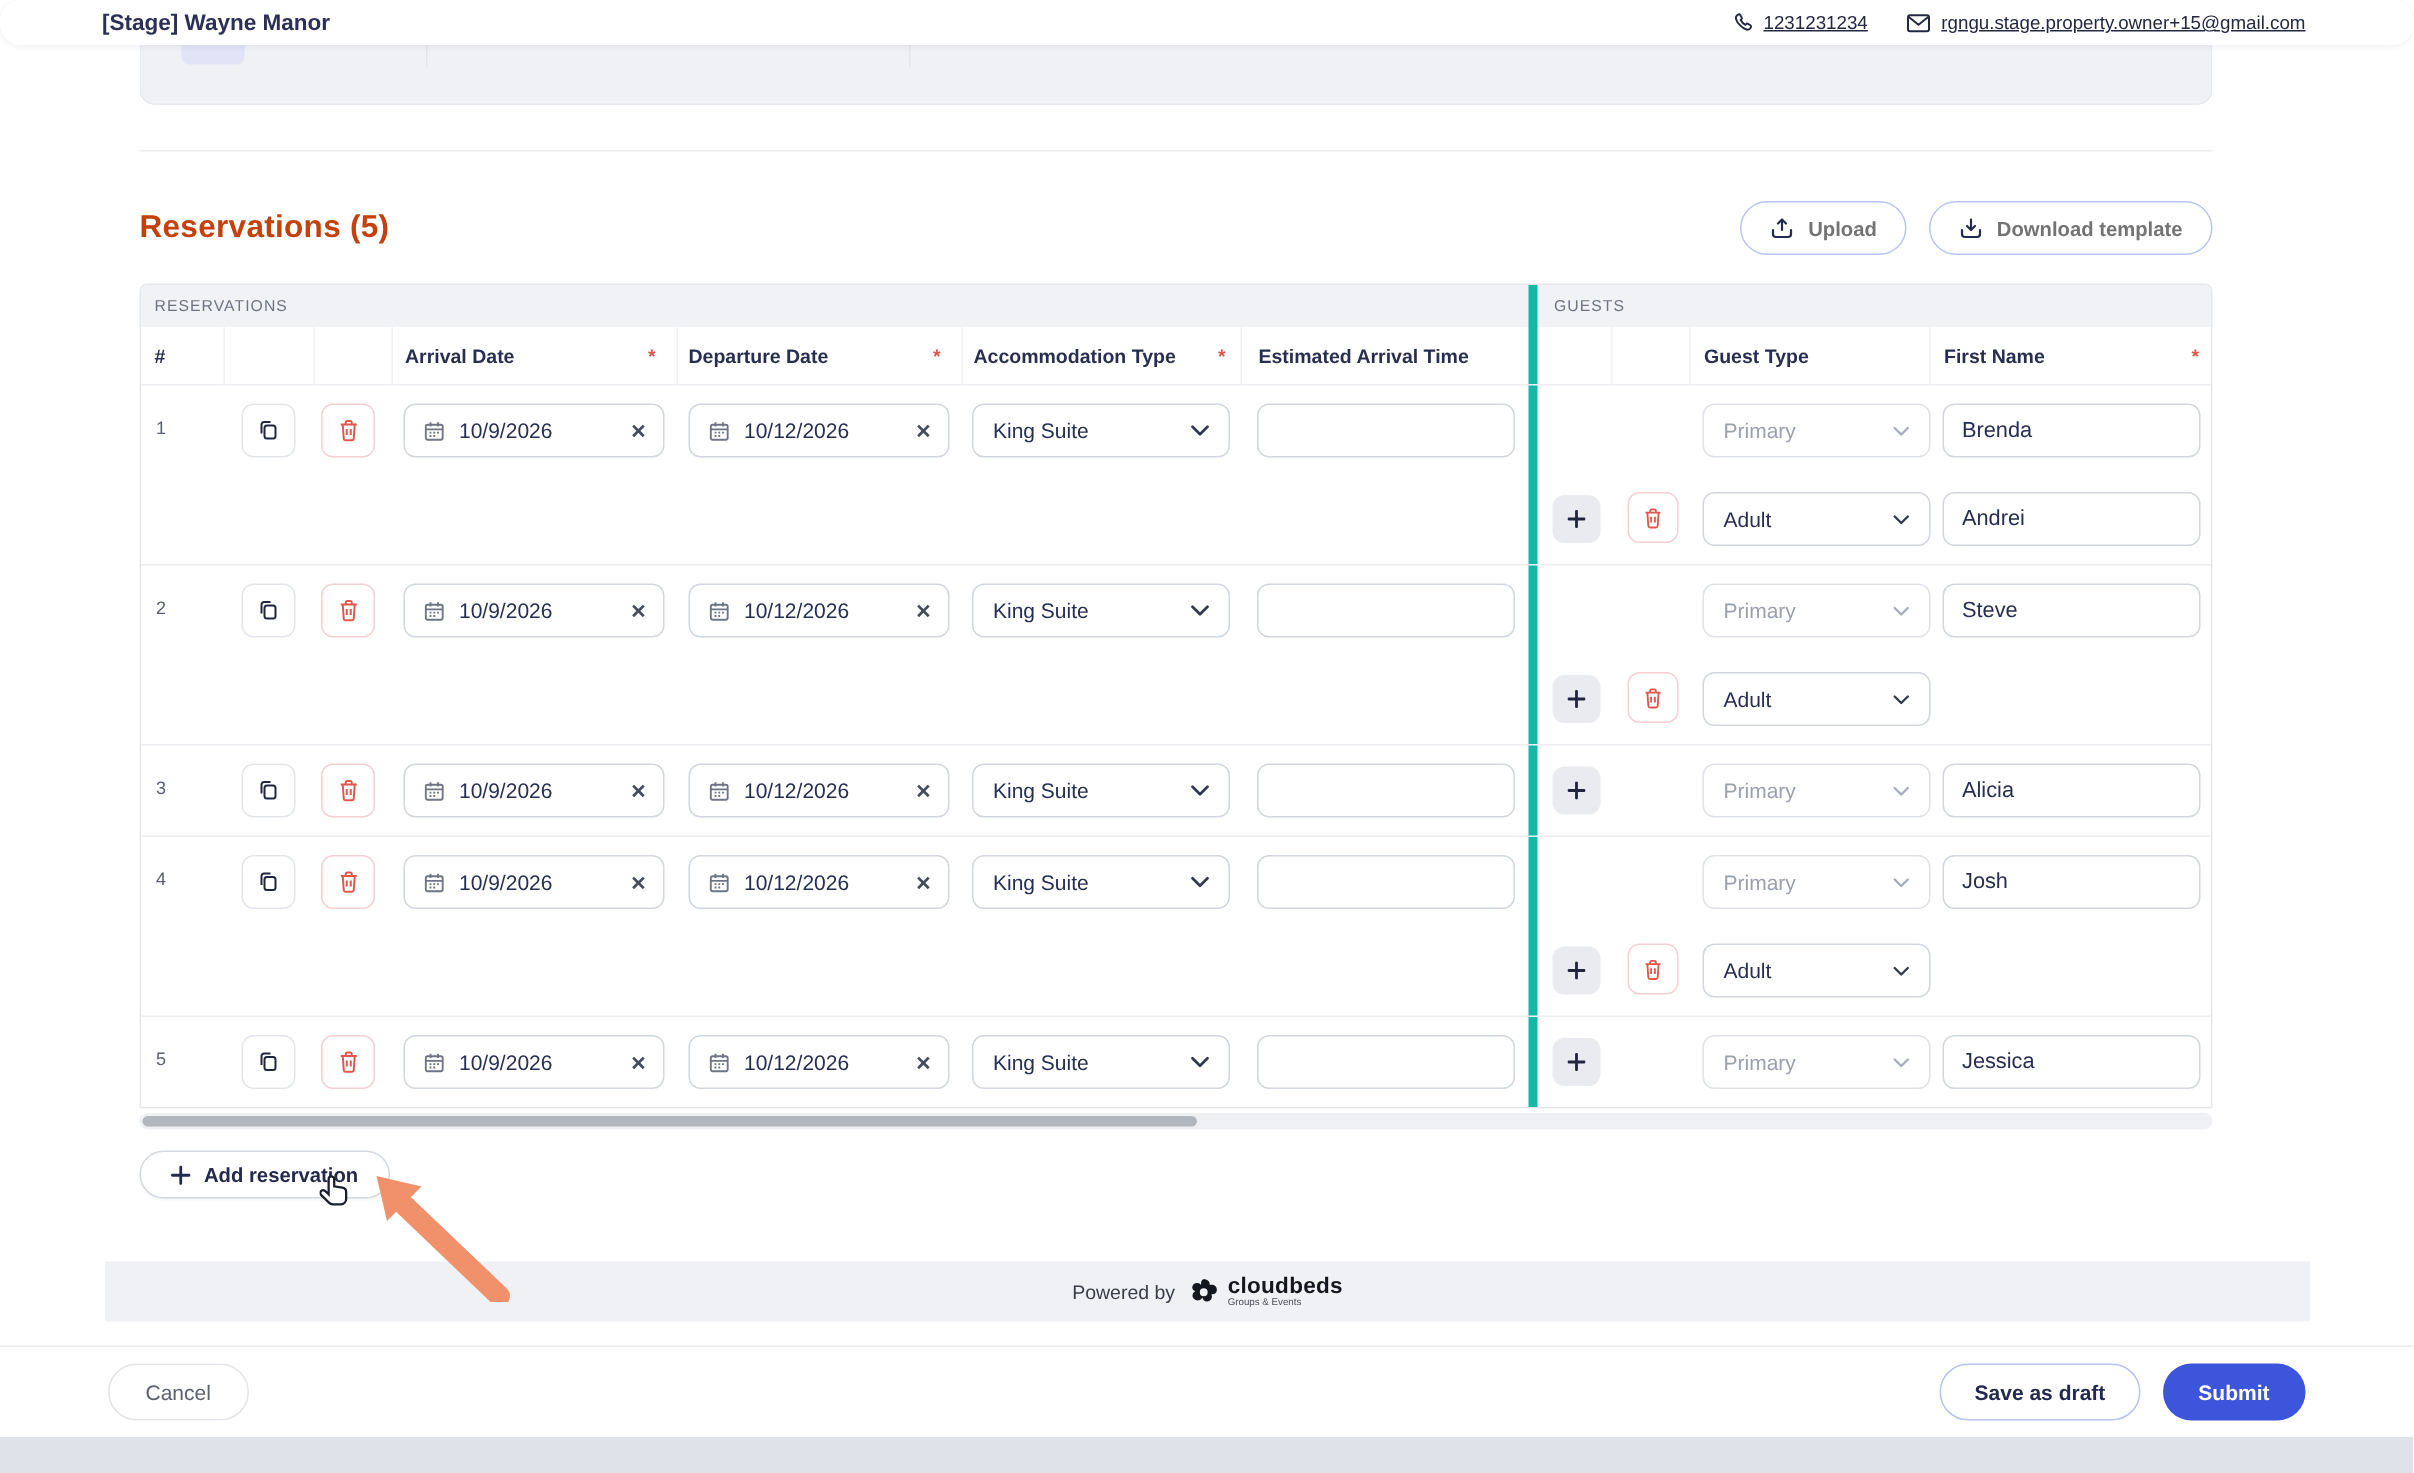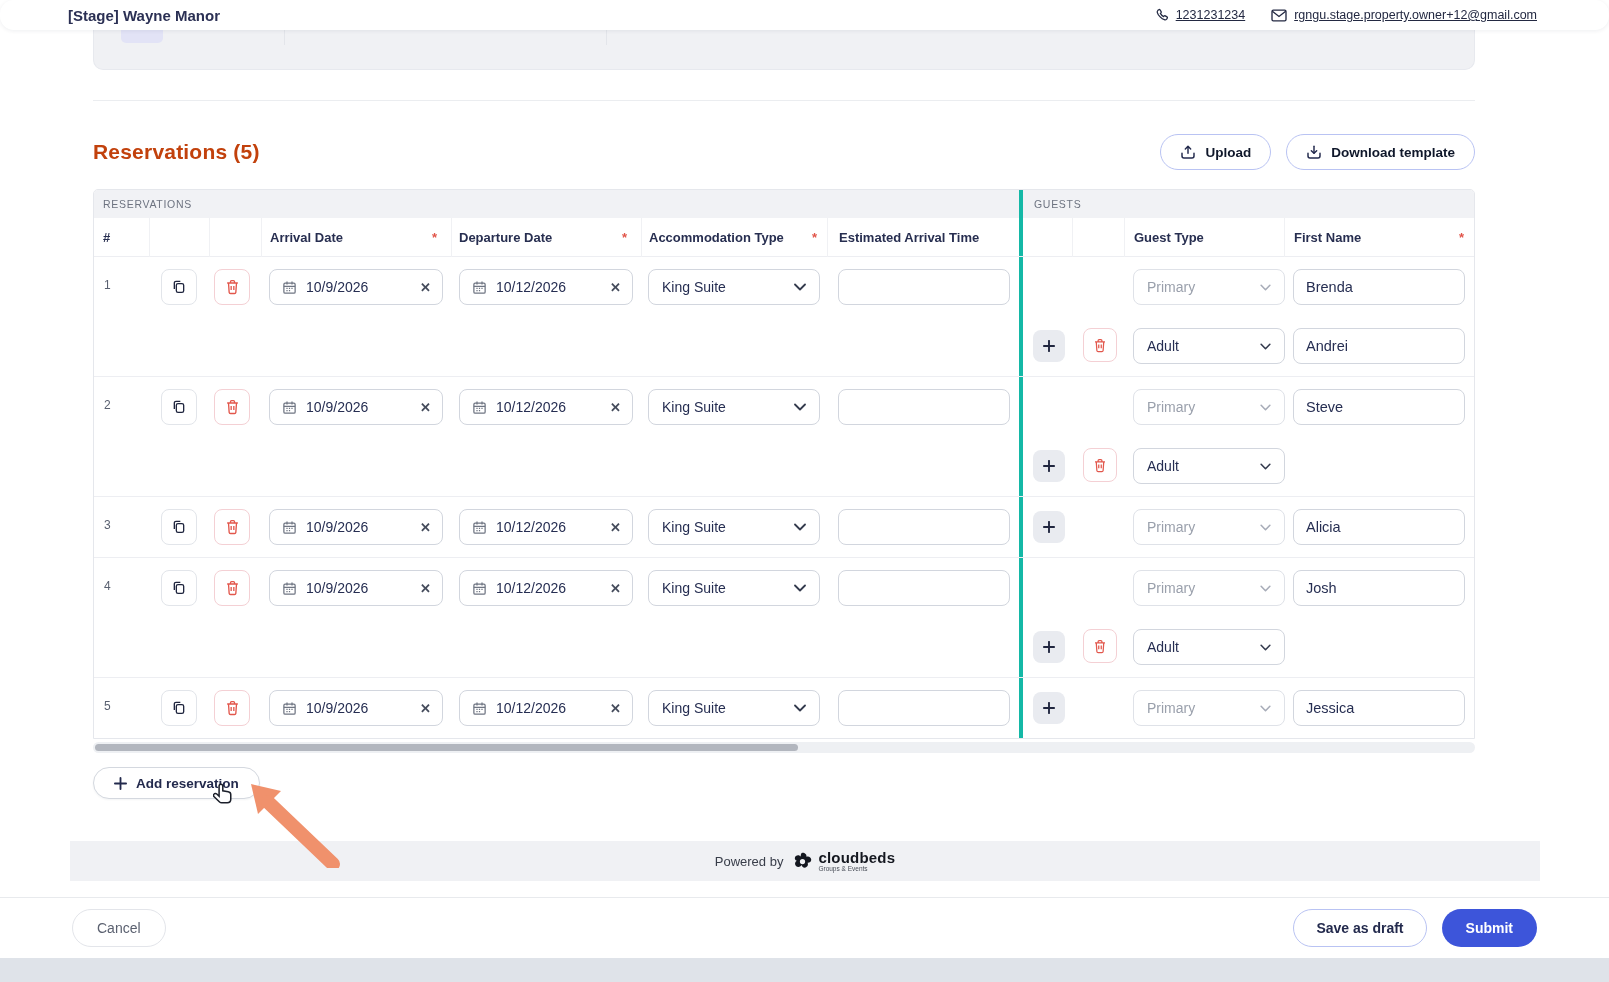--- a/index.html
+++ b/index.html
@@ -20,29 +20,29 @@
                   border:1px solid #e7e9ee; border-top:none; border-radius:0 0 10px 10px; position:relative; overflow:hidden; }
   .partial-pill { position:absolute; left:27px; top:0; width:42px; height:13px; background:#e2e3f6; border-radius:0 0 5px 5px; }
   .partial-div1 { position:absolute; left:190px; top:0; width:1px; height:15px; background:#e3e5ea; }
   .partial-div2 { position:absolute; left:512px; top:0; width:1px; height:15px; background:#e3e5ea; }
   .section-divider { margin:30px 0 0 93px; width:1382px; border-top:1px solid #ebedf0; }
 
   .section-head { margin:33px 0 0 93px; width:1382px; display:flex; align-items:center; justify-content:space-between; }
   .section-title { font-size:21px; font-weight:700; color:#c2410c; letter-spacing:.2px; }
   .head-buttons { display:flex; gap:15px; }
   .pill-btn { height:36px; border-radius:18px; border:1px solid #b9c3f3; background:#fff; display:flex; align-items:center;
-              gap:9px; padding:0 19px; font-size:13.5px; font-weight:600; color:#0f172a; cursor:pointer; }
+              gap:9px; padding:0 19px; font-size:13.5px; font-weight:600; color:#737373; cursor:pointer; }
 
   
   .table-box { margin:19px 0 0 93px; width:1382px; border:1px solid #e5e7ec; border-radius:5px 5px 0 0; overflow:hidden; background:#fff; }
   .res-cols  { display:grid; grid-template-columns:56px 60px 52px 190px 190px 186px 191px; }
   .guest-cols{ display:grid; grid-template-columns:50px 52px 160px 197px; }
   .split { display:flex; }
   .left-part { width:925px; flex:0 0 auto; }
-  .right-part { width:457px; flex:0 0 auto; border-left:4px solid #14b8a6; }
+  .right-part { width:457px; flex:0 0 auto; border-left:6px solid #14b8a6; }
 
   .group-row { height:28px; background:#f1f2f5; }
   .group-row .glabel { font-size:10.5px; letter-spacing:.7px; color:#6d7380; display:flex; align-items:center; height:28px; }
   .gl-res { padding-left:9px; } .gl-guest { padding-left:11px; }
 
   .colhead-row { height:39px; border-bottom:1px solid #edeef2; }
   .colhead-row .hcell { display:flex; align-items:center; font-size:13px; font-weight:700; color:#272e50; border-right:1px solid #f0f1f4; height:39px; }
   .colhead-row .hcell:last-child { border-right:none; }
   .star { color:#e15449; font-weight:700; margin-left:auto; }
 
@@ -119,21 +119,21 @@
         <svg width="14" height="14" viewBox="0 0 24 24" fill="none" stroke="#232942" stroke-width="2.2">
             <path d="M5 4c-1 1-1.5 2.5-1 4 1.2 4.5 7.5 10.8 12 12 1.5.5 3 0 4-1l1-1.5c.5-.8.3-1.8-.5-2.3l-2.8-1.7c-.7-.4-1.6-.3-2.1.3l-.8.9c-2-1-4.5-3.5-5.5-5.5l.9-.8c.6-.5.7-1.4.3-2.1L8.8 3.5C8.3 2.7 7.3 2.5 6.5 3z"></path>
           </svg>
         <span>1231231234</span>
       </a>
       <a class="contact-link">
         <svg width="16" height="13" viewBox="0 0 24 19" fill="none" stroke="#232942" stroke-width="2">
             <rect x="1.5" y="1.5" width="21" height="16" rx="2"></rect>
             <path d="M2 3l10 8L22 3"></path>
           </svg>
-        <span>rgngu.stage.property.owner+12@gmail.com</span>
+        <span>rgngu.stage.property.owner+15@gmail.com</span>
       </a>
     </div>
   </div>
 
   <div class="content">
 
     <div class="partial-card">
       <div class="partial-pill"></div>
       <div class="partial-div1"></div>
       <div class="partial-div2"></div>

